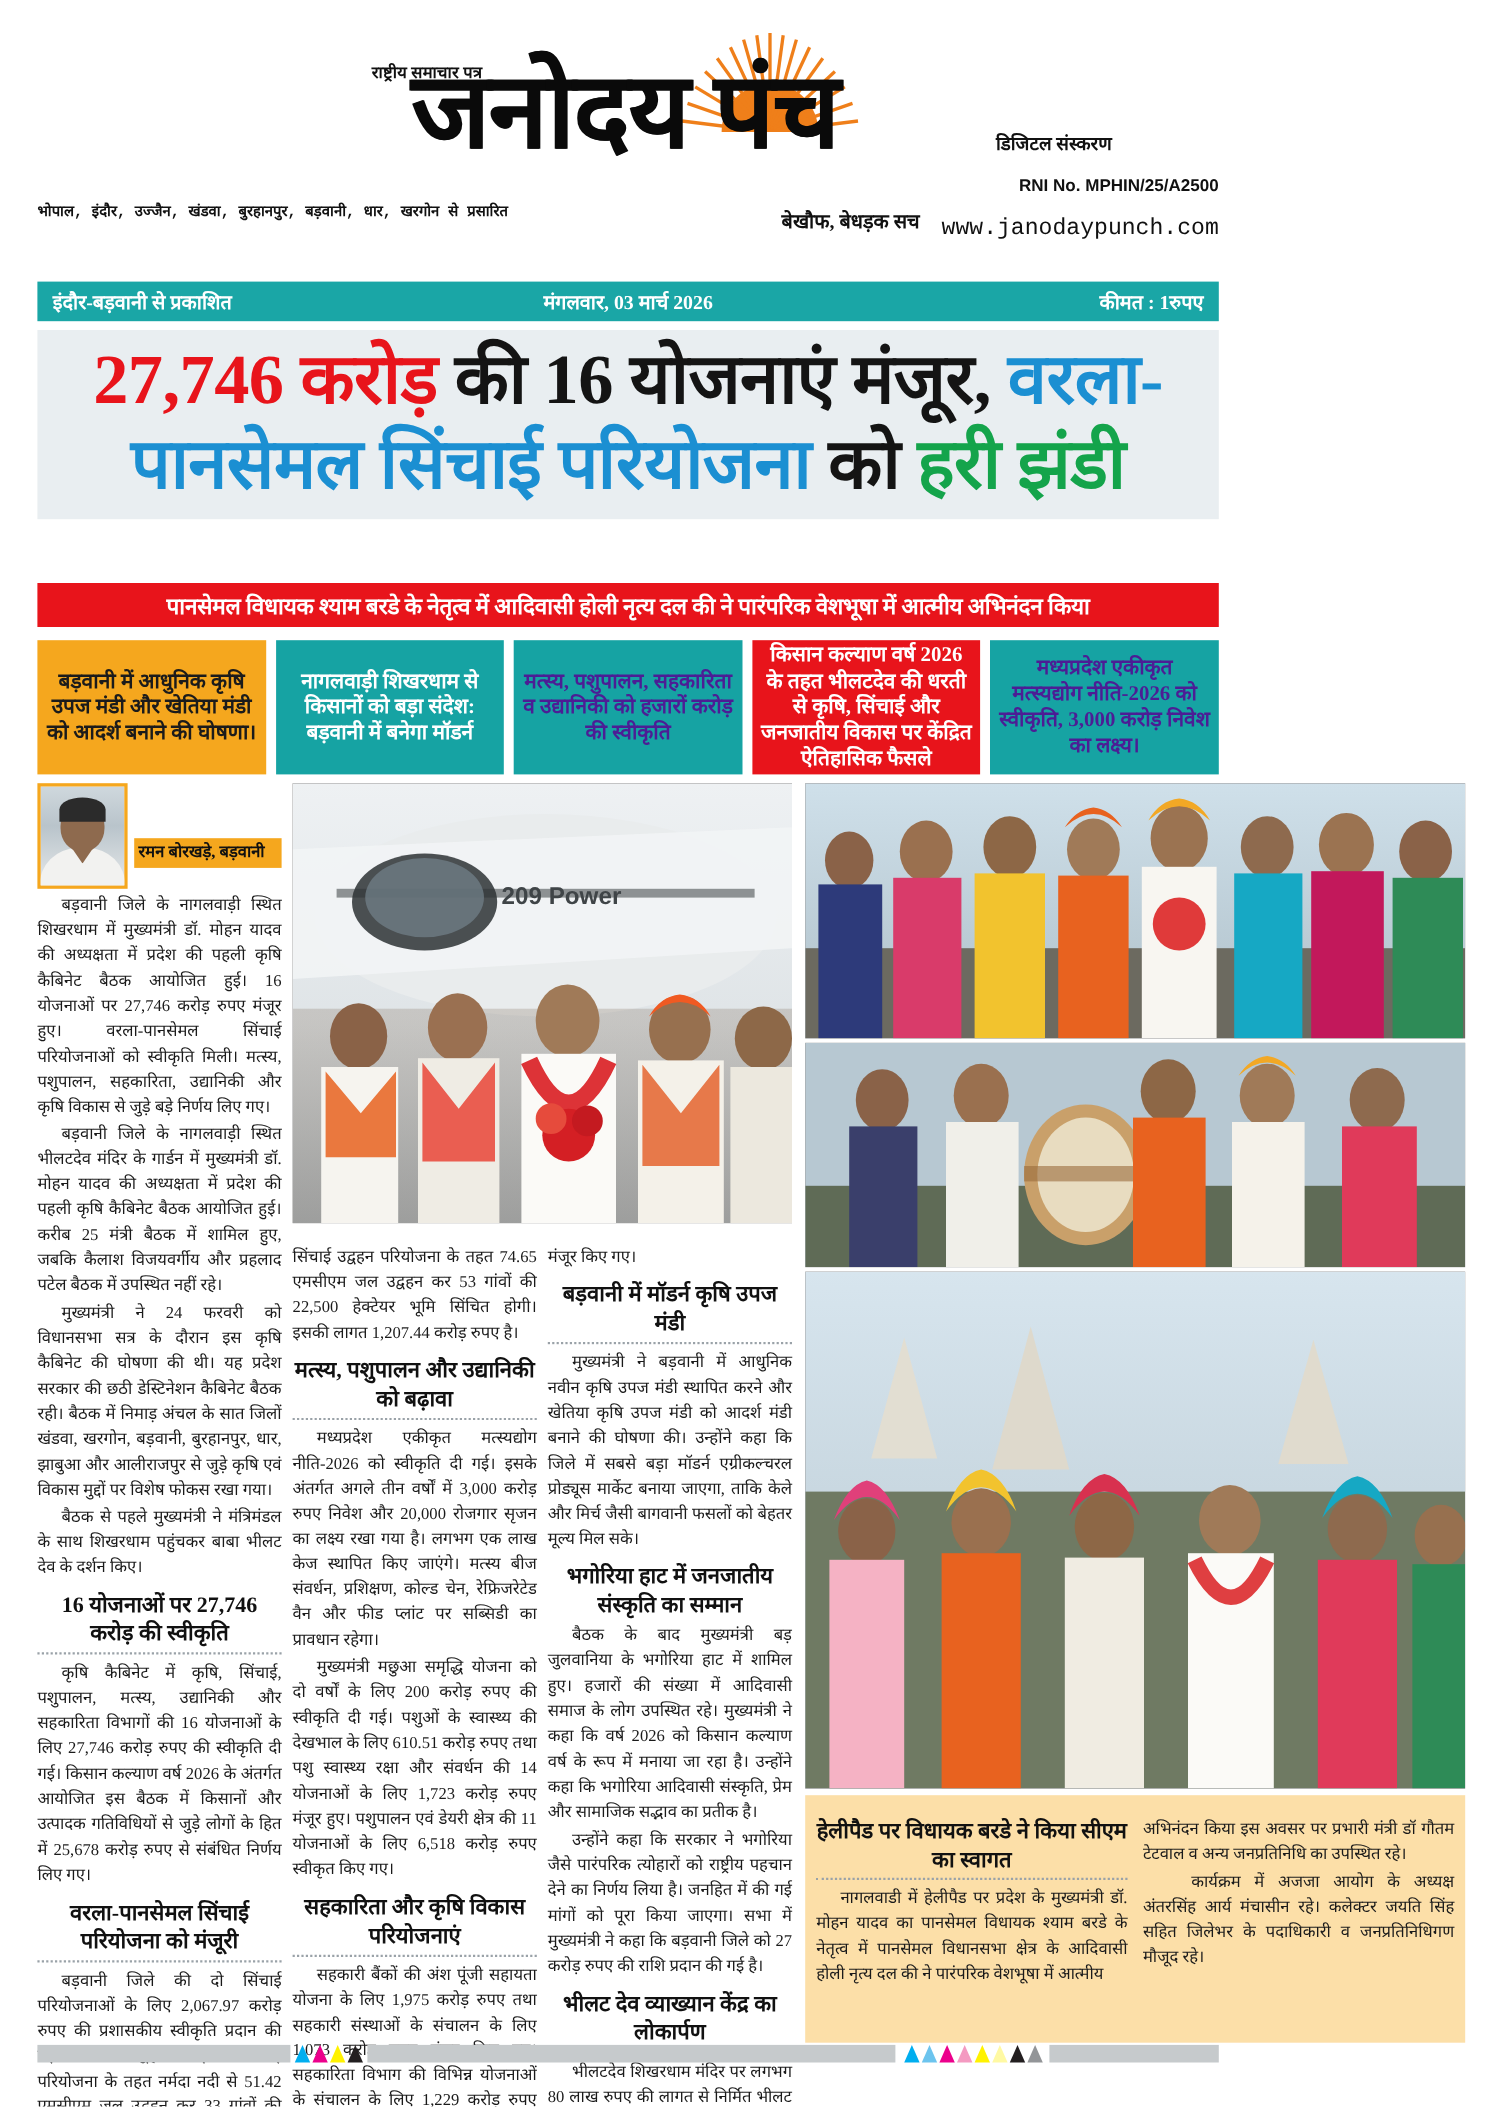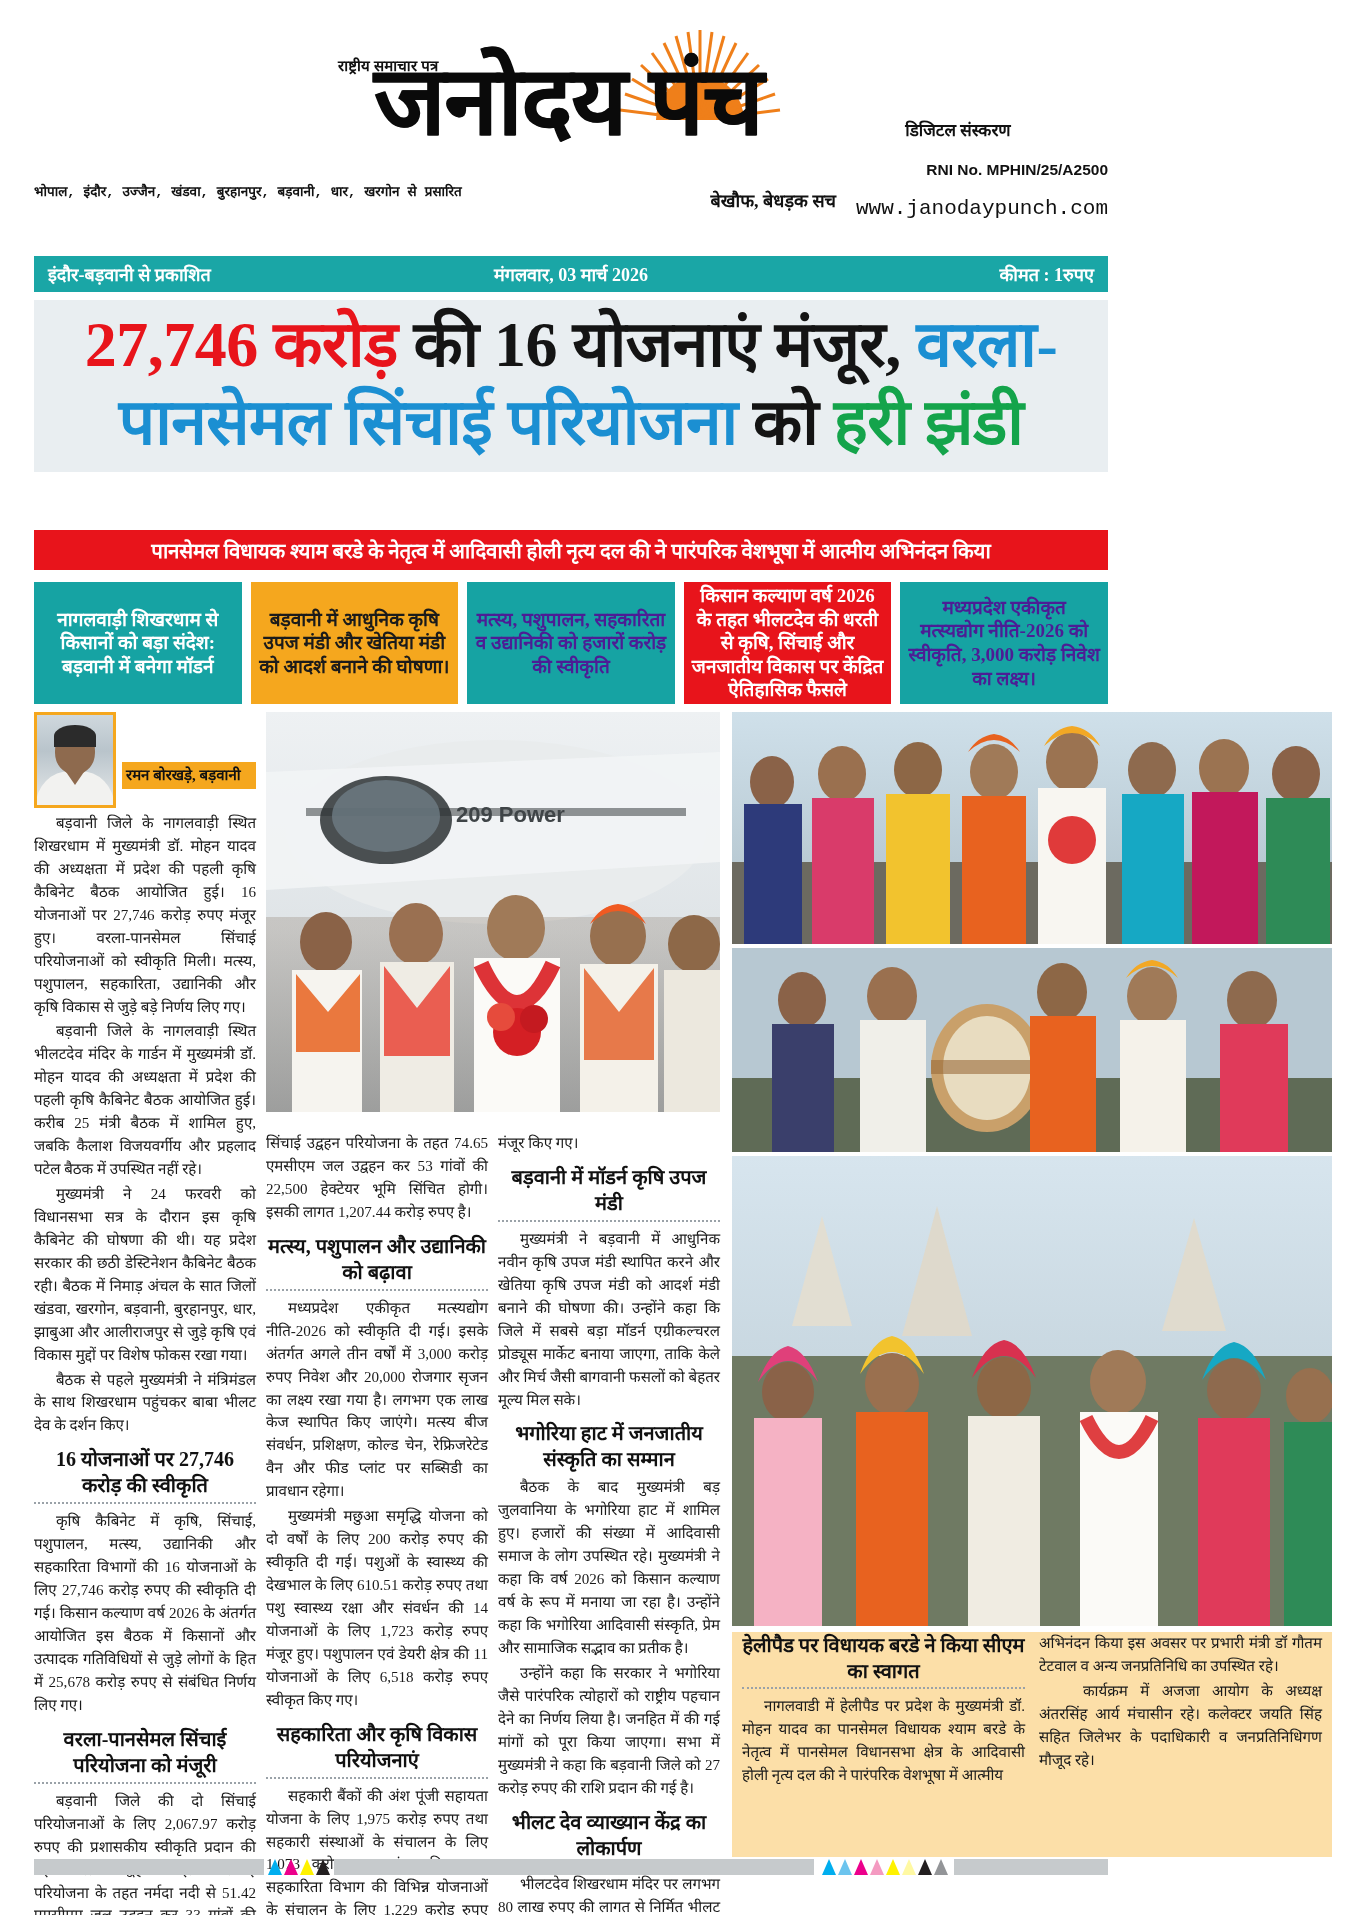--- a/index.html
+++ b/index.html
@@ -163,21 +163,21 @@
   .photo { position:absolute; overflow:hidden; background:#888; }
 
   .caption {
     font-family:"Liberation Serif",serif; font-weight:700;
     font-size:17px; text-align:center; color:#111;
     margin:6px 0 4px; line-height:1.28;
   }
 
   
   .orangebox {
-    position:absolute; background:#fcdfa8; padding:0 10px;
+    position:absolute; background:#fcdfa8; padding:20px 10px;
   }
   .ob-head {
     font-family:"Liberation Serif",serif; font-weight:700;
     font-size:20px; text-align:center; line-height:1.3; color:#111;
   }
   .ob-cols { display:flex; gap:14px; }
   .ob-cols > div { flex:1; }
 
   
   .regstrip { position:absolute; left:34px; right:28px; bottom:36px; height:20px; }
@@ -244,22 +244,22 @@
   <div class="headline-wrap">
     <div class="headline">
       <span class="hl-red">27,746 करोड़</span><span class="hl-black"> की 16 योजनाएं मंजूर, </span><span class="hl-blue">वरला-</span><br>
       <span class="hl-blue">पानसेमल सिंचाई परियोजना </span><span class="hl-black">को </span><span class="hl-green">हरी झंडी</span>
     </div>
   </div>
 
   <div class="subbar">पानसेमल विधायक श्याम बरडे के नेतृत्व में आदिवासी होली नृत्य दल की ने पारंपरिक वेशभूषा में आत्मीय अभिनंदन किया</div>
 
   <div class="teasers">
+    <div class="teaser t-amber">बड़वानी में आधुनिक कृषि उपज मंडी और खेतिया मंडी को आदर्श बनाने की घोषणा।</div>
     <div class="teaser t-teal">नागलवाड़ी शिखरधाम से किसानों को बड़ा संदेश: बड़वानी में बनेगा मॉडर्न</div>
-    <div class="teaser t-amber">बड़वानी में आधुनिक कृषि उपज मंडी और खेतिया मंडी को आदर्श बनाने की घोषणा।</div>
     <div class="teaser t-teal-y">मत्स्य, पशुपालन, सहकारिता व उद्यानिकी को हजारों करोड़ की स्वीकृति</div>
     <div class="teaser t-red">किसान कल्याण वर्ष 2026 के तहत भीलटदेव की धरती से कृषि, सिंचाई और जनजातीय विकास पर केंद्रित ऐतिहासिक फैसले</div>
     <div class="teaser t-teal-y">मध्यप्रदेश एकीकृत मत्स्यद्योग नीति-2026 को स्वीकृति, 3,000 करोड़ निवेश का लक्ष्य।</div>
   </div>
 
   <div class="main">
 
     <div class="col c1">
 
       <div class="author-row">

